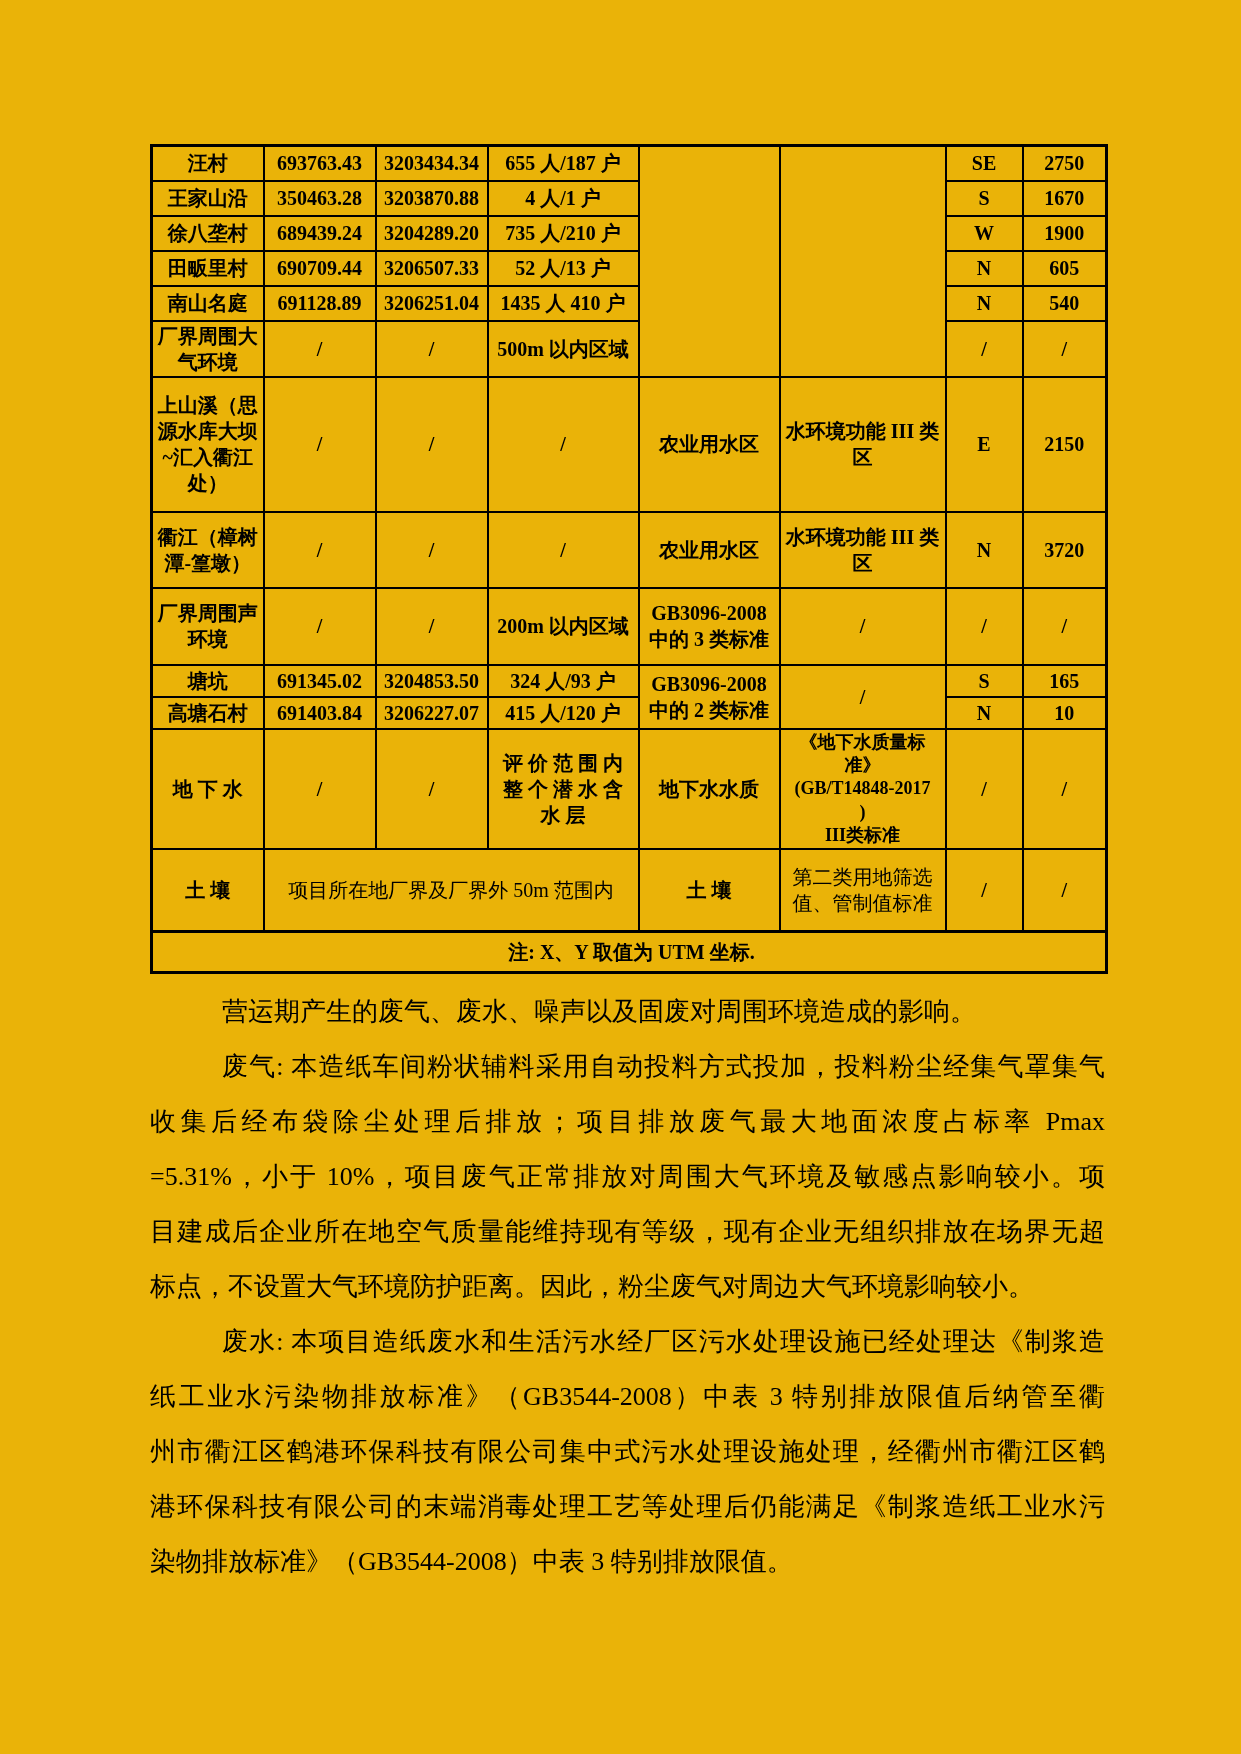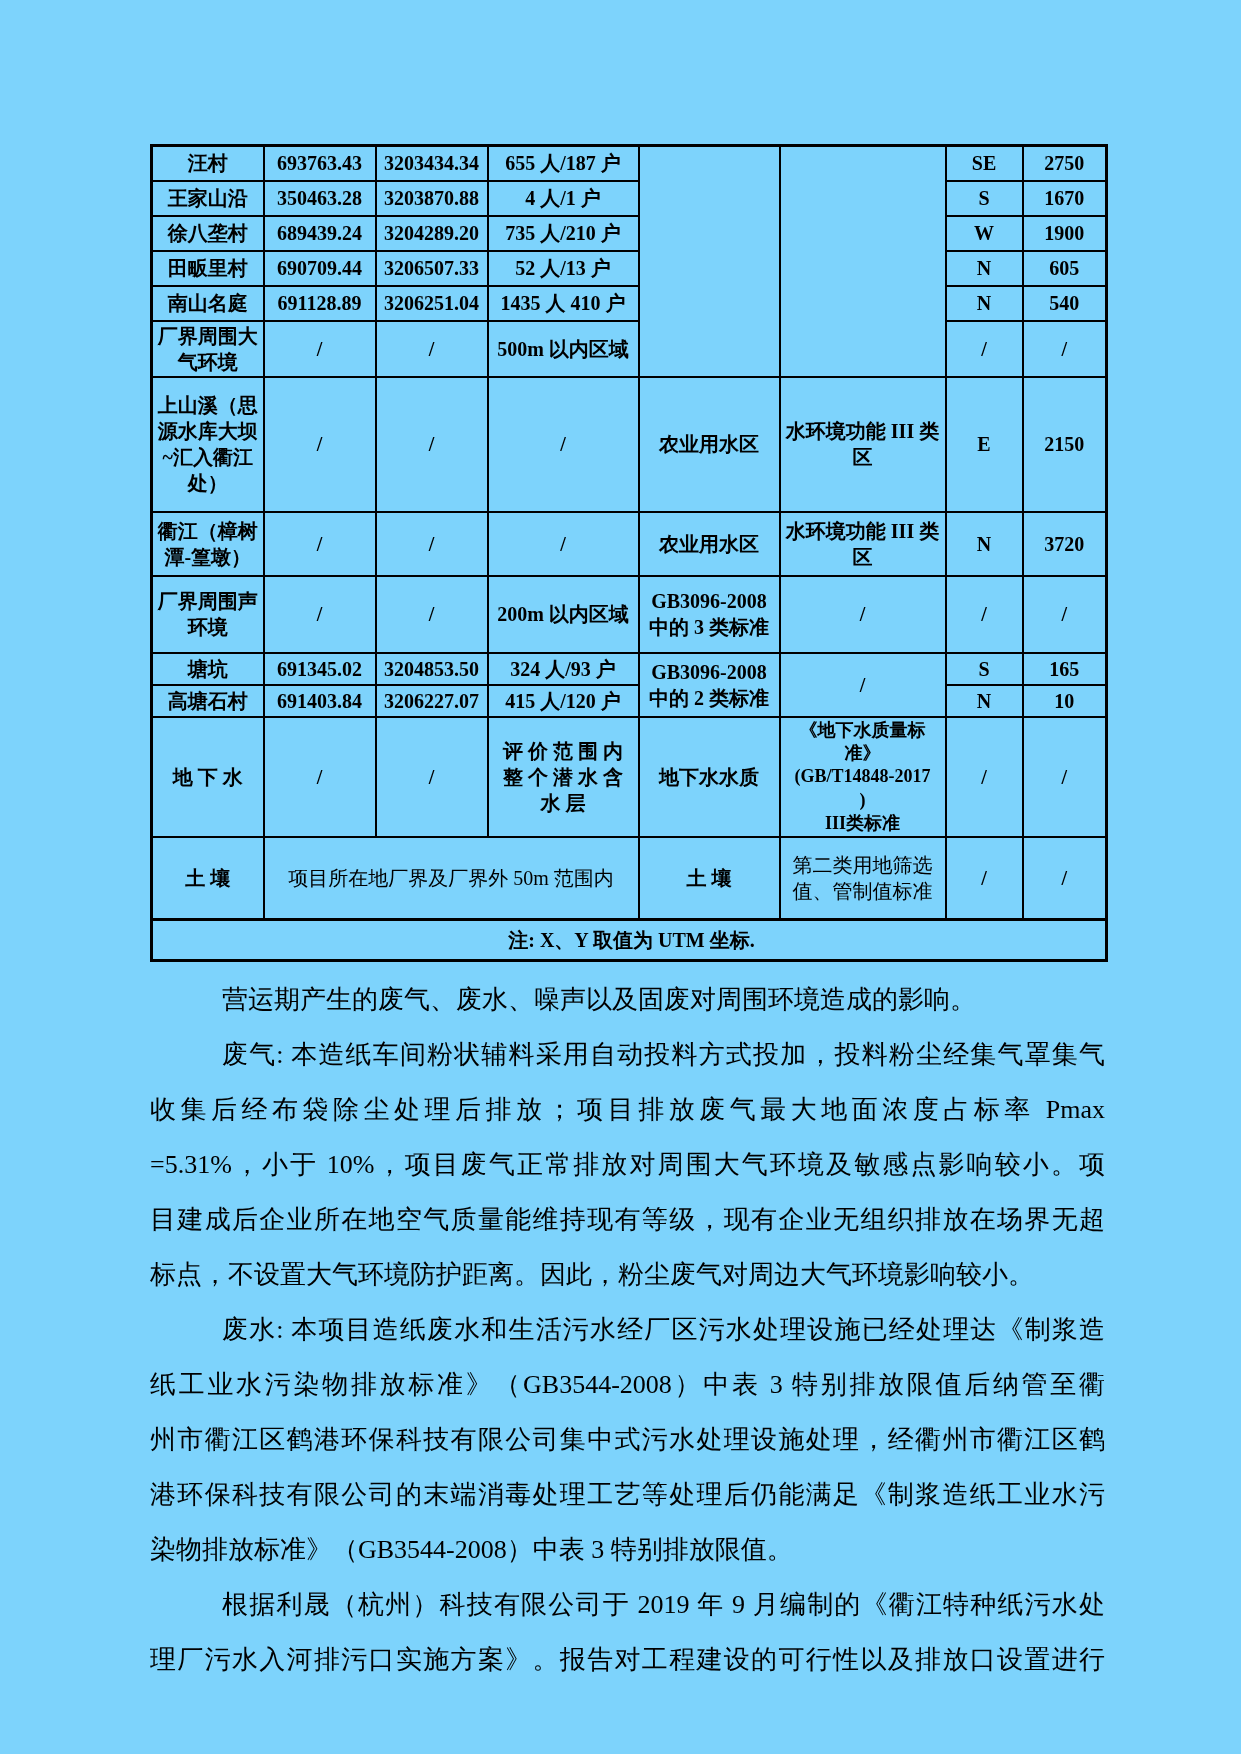--- a/index.html
+++ b/index.html
@@ -1,20 +1,20 @@
 <!DOCTYPE html>
 <html><head>
 <meta charset="utf-8">
 <style>
   * { margin: 0; padding: 0; box-sizing: border-box; }
   html, body { background: #888; }
   .page {
     width: 1241px;
     height: 1754px;
-    background: #7dd3fc;
+    background: #eab308;
     position: relative;
     margin: 0 auto;
     overflow: hidden;
     font-family: "Liberation Serif", "DejaVu Serif", serif;
     color: #000000;
   }
   .content {
     position: absolute;
     left: 150px;
     top: 144px;
@@ -132,21 +132,21 @@
         <tr style="height:135px">
           <td>上山溪（思源水库大坝~汇入衢江处）</td>
           <td>/</td>
           <td>/</td>
           <td>/</td>
           <td>农业用水区</td>
           <td>水环境功能 III 类区</td>
           <td>E</td>
           <td>2150</td>
         </tr>
-        <tr style="height:64px">
+        <tr style="height:76px">
           <td>衢江（樟树潭-篁墩）</td>
           <td>/</td>
           <td>/</td>
           <td>/</td>
           <td>农业用水区</td>
           <td>水环境功能 III 类区</td>
           <td>N</td>
           <td>3720</td>
         </tr>
         <tr style="height:77px">
@@ -217,21 +217,17 @@
             <div class="line">目建成后企业所在地空气质量能维持现有等级，现有企业无组织排放在场界无超</div>
             <div class="line last">标点，不设置大气环境防护距离。因此，粉尘废气对周边大气环境影响较小。</div>
           </div>
           <div class="para">
             <div class="line first">废水: 本项目造纸废水和生活污水经厂区污水处理设施已经处理达《制浆造</div>
             <div class="line">纸工业水污染物排放标准》（GB3544-2008）中表 3 特别排放限值后纳管至衢</div>
             <div class="line">州市衢江区鹤港环保科技有限公司集中式污水处理设施处理，经衢州市衢江区鹤</div>
             <div class="line">港环保科技有限公司的末端消毒处理工艺等处理后仍能满足《制浆造纸工业水污</div>
             <div class="line last">染物排放标准》（GB3544-2008）中表 3 特别排放限值。</div>
           </div>
-          <div class="para">
-            <div class="line first">根据利晟（杭州）科技有限公司于 2019 年 9 月编制的《衢江特种纸污水处</div>
-            <div class="line">理厂污水入河排污口实施方案》。报告对工程建设的可行性以及排放口设置进行</div>
-          </div>
         </div>
     </div>
 
   </div>
 </div>
 
 </body></html>

